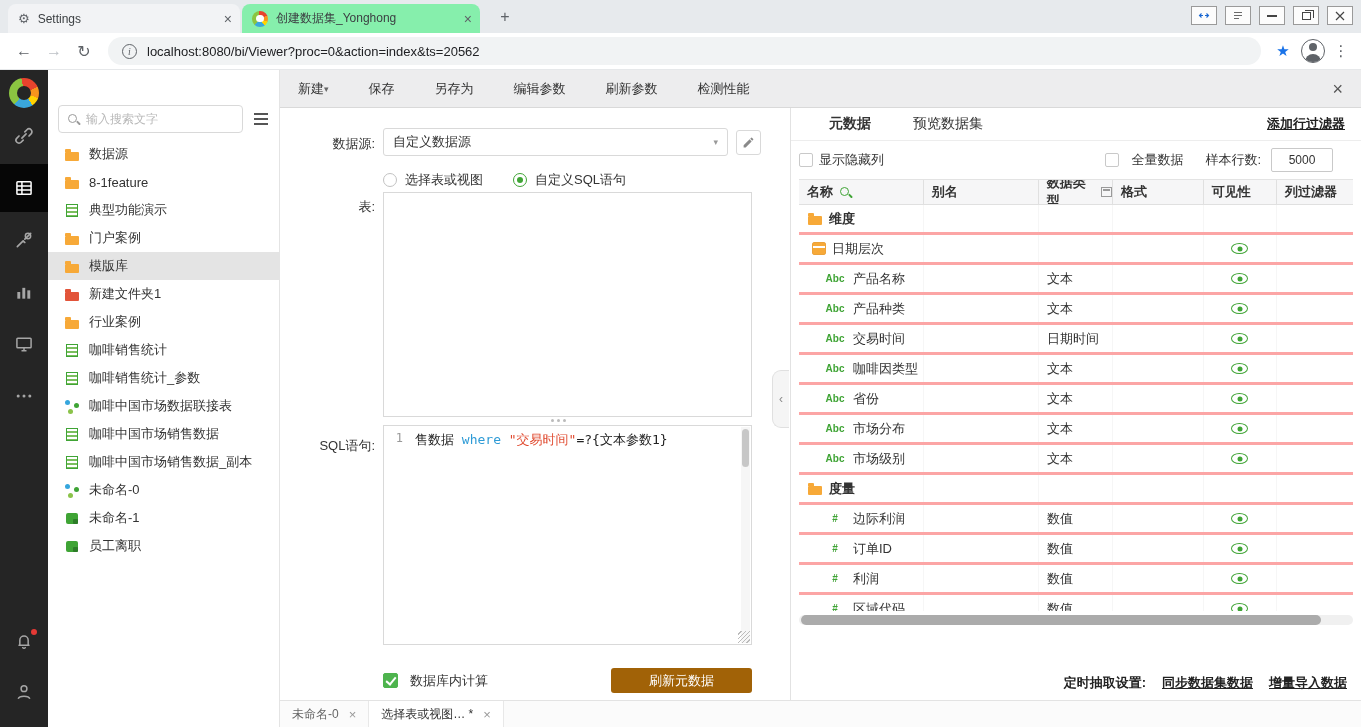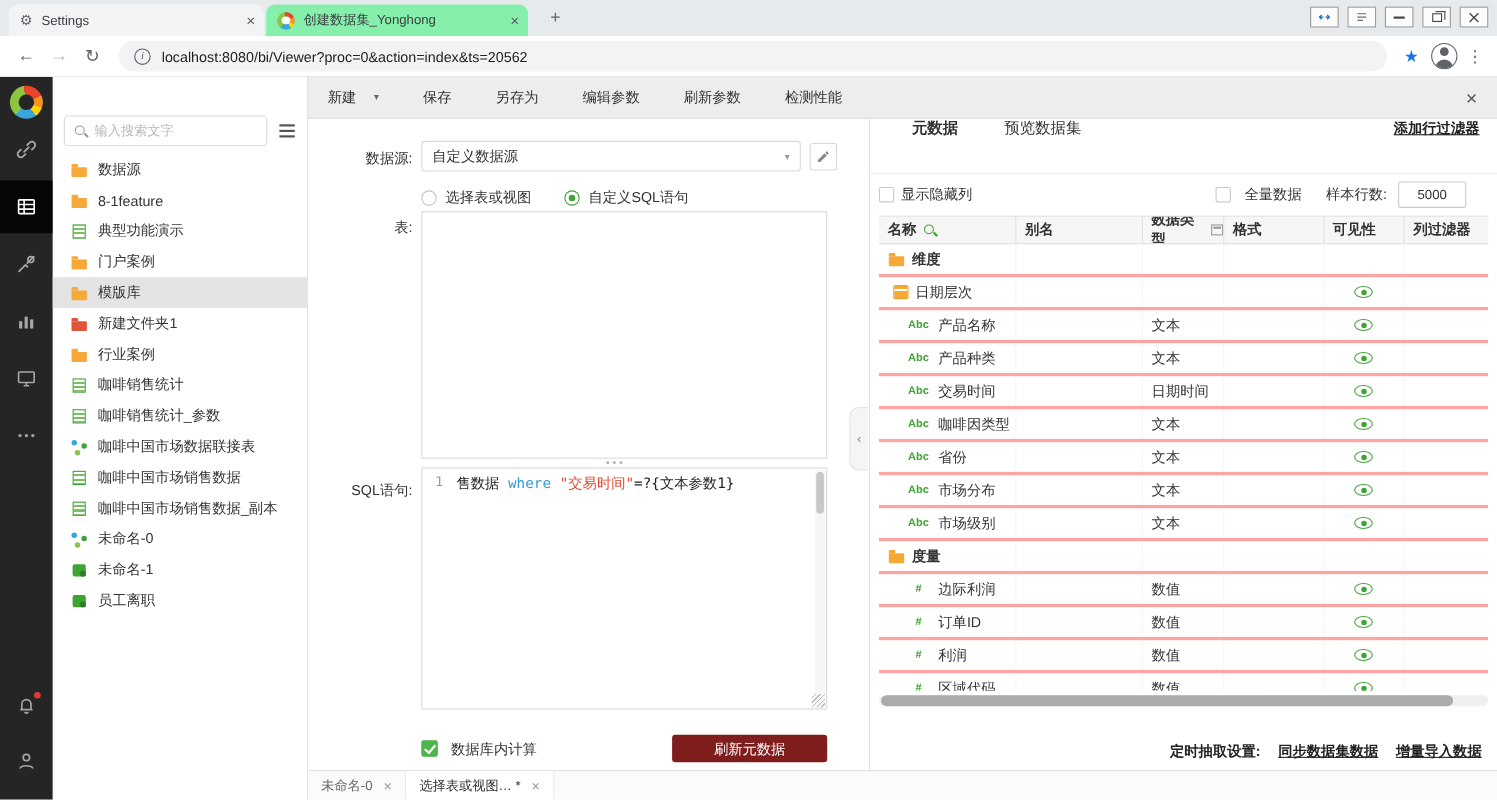--- a/index.html
+++ b/index.html
@@ -73,21 +73,21 @@
 .ti.dataset::before{content:"";position:absolute;inset:1px 2px;border:1px solid #3fa435;
  background:repeating-linear-gradient(#fff 0 2px,#7bbf5e 2px 4px)}
 .ti.join::before{content:"";position:absolute;left:1px;top:1px;width:5px;height:5px;border-radius:50%;background:#35a6dd;
  box-shadow:9px 3px 0 #3fa435,3px 9px 0 #8bc34a}
 .ti.cube::before{content:"";position:absolute;inset:2px;background:#3fa435;border-radius:2px}
 .ti.cube::after{content:"";position:absolute;right:2px;bottom:2px;width:5px;height:5px;background:#2d7d28;border-radius:1px}
 
 
 .app-toolbar{position:absolute;left:280px;top:70px;right:0;height:38px;background:#ededee;border-bottom:1px solid #d9d9d9;
  display:flex;align-items:center;gap:40px;padding:0 18px;font-size:13px;color:#333}
-.tool-item{display:flex;align-items:center;gap:16px;white-space:nowrap}
+.tool-item{display:flex;align-items:center;gap:0;white-space:nowrap}
 .chev{font-size:9px;color:#666}
 .close-x{margin-left:auto;font-size:18px;color:#555;line-height:1}
 
 
 .form-panel{position:absolute;left:280px;top:108px;width:510px;height:592px;background:#fff}
 .flabel{position:absolute;left:0;width:95px;text-align:right;font-size:13px;color:#333}
 .select{position:absolute;left:103px;top:20px;width:345px;height:28px;border:1px solid #d9d9d9;border-radius:3px;
  display:flex;align-items:center;padding:0 9px;background:#fff}
 .sel-chev{margin-left:auto;color:#999;font-size:9px}
 .pencil-btn{position:absolute;left:456px;top:22px;width:25px;height:25px;border:1px solid #d9d9d9;border-radius:3px;
@@ -107,30 +107,30 @@
 .tk-kw{color:#2e9bd6}
 .tk-str{color:#e0492e}
 .vsb{position:absolute;right:1px;top:1px;bottom:1px;width:9px;background:#f6f6f6}
 .vthumb{position:absolute;top:2px;left:1px;width:7px;height:38px;background:#c7c7c7;border-radius:4px}
 .grip{position:absolute;right:1px;bottom:1px;width:12px;height:12px;
  background:repeating-linear-gradient(135deg,transparent 0 2px,#bbb 2px 3px)}
 .bottom-row{position:absolute;left:103px;top:560px;right:38px;display:flex;align-items:center;gap:12px}
 .cbx{width:15px;height:15px;border:1px solid #ccc;border-radius:2px;background:#fff;position:relative;flex:none}
 .cbx.checked{background:#4eb44e;border-color:#4eb44e}
 .cbx.checked::after{content:"";position:absolute;left:4px;top:1px;width:4px;height:8px;border:solid #fff;border-width:0 2px 2px 0;transform:rotate(40deg)}
-.refresh-btn{margin-left:auto;width:141px;height:25px;background:#7f1d1d;color:#fff;border:none;border-radius:3px;
+.refresh-btn{margin-left:auto;width:141px;height:25px;background:#a16207;color:#fff;border:none;border-radius:3px;
  font-size:13px;font-family:inherit}
 
 
 .collapse-handle{position:absolute;left:772px;top:370px;width:17px;height:58px;background:#f5f5f5;border:1px solid #e0e0e0;
  border-right:none;border-radius:9px 0 0 9px;display:flex;align-items:center;justify-content:center;color:#8a8a8a;font-size:12px;z-index:3}
 
 
 .meta-panel{position:absolute;left:790px;top:108px;width:571px;height:592px;background:#fff;border-left:1px solid #e2e2e2}
-.meta-tabs{height:50px;display:flex;align-items:flex-start;padding:0 16px 0 38px;font-size:14px;border-bottom:1px solid #ededed}
+.meta-tabs{height:33px;display:flex;align-items:center;padding:0 16px 0 38px;font-size:14px;border-bottom:1px solid #ededed}
 .mtab{margin-right:42px;color:#333}
 .mtab.active{font-weight:bold}
 .add-filter{margin-left:auto;font-size:13px;font-weight:bold;color:#222;text-decoration:underline}
 .meta-controls{height:38px;display:flex;align-items:center;padding:0 28px 0 8px;font-size:13px;color:#333}
 .cbx-empty{width:14px;height:14px;border:1px solid #c9c9c9;border-radius:2px;background:#fff;margin-right:6px;flex:none}
 .mright{margin-left:auto;display:flex;align-items:center;gap:6px}
 .sample-input{width:62px;height:24px;border:1px solid #c9c9c9;border-radius:2px;font-size:12px;color:#333;text-align:center;
  font-family:inherit;margin-left:4px}
 .mtable{margin:0 8px}
 .mhead{display:flex;height:26px;background:#f6f6f7;border-top:1px solid #e3e3e3;border-bottom:1px solid #e0e0e0;

